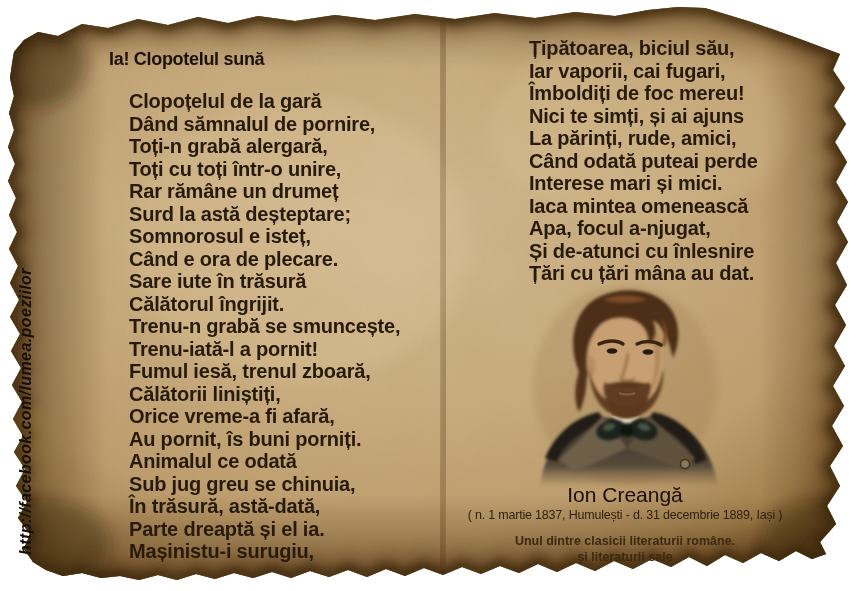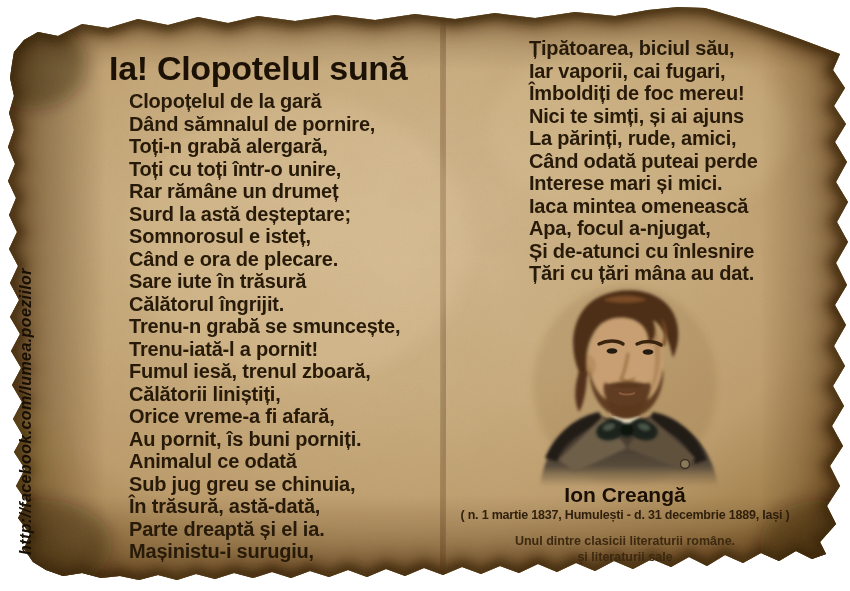--- a/index.html
+++ b/index.html
@@ -1,31 +1,31 @@
 <!DOCTYPE html>
 <html><head>
 <meta charset="utf-8">
 <style>
   html,body{margin:0;padding:0;background:#ffffff;}
   body{width:850px;height:591px;overflow:hidden;font-family:"Liberation Sans","DejaVu Sans",sans-serif;}
   .stage{position:relative;width:850px;height:591px;background:#ffffff;}
   .parchment{position:absolute;left:0;top:0;width:850px;height:591px;}
   .portrait{position:absolute;left:515px;top:280px;width:220px;height:210px;}
-  .title{position:absolute;left:109px;top:49px;margin:0;font-size:34px;font-weight:700;color:#1b1105;letter-spacing:-0.3px;}
+  .title{position:absolute;left:109px;top:49px;margin:0;font-size:18px;font-weight:700;color:#1b1105;letter-spacing:-0.3px;}
   .col{position:absolute;color:#271a09;font-size:20px;line-height:22.5px;font-weight:600;letter-spacing:-0.2px;white-space:nowrap;}
   .col.left{left:129px;top:90px;}
   .col.right{left:529px;top:37px;}
   .watermark{position:absolute;left:7px;top:242px;width:38px;height:340px;
     writing-mode:vertical-rl;transform:rotate(180deg);
     display:flex;align-items:center;justify-content:center;
     font-style:italic;font-weight:700;font-size:16px;color:#170e04;letter-spacing:0.4px;white-space:nowrap;}
   .author-name{position:absolute;left:430px;width:390px;top:483px;text-align:center;
-    font-size:21px;font-weight:700;color:#190f04;}
+    font-size:21px;font-weight:400;color:#190f04;}
   .author-dates{position:absolute;left:415px;width:420px;top:508px;text-align:center;
-    font-size:12.5px;font-weight:700;color:#2e1e0b;letter-spacing:-0.2px;white-space:nowrap;}
+    font-size:12.5px;font-weight:400;color:#2e1e0b;letter-spacing:-0.2px;white-space:nowrap;}
   .author-bio{position:absolute;left:430px;width:390px;top:533px;text-align:center;
     font-size:12.5px;font-weight:600;color:#3d2810;line-height:16px;}
 </style>
 </head>
 <body>
 
 <div class="stage">
 
   <svg class="parchment" viewBox="0 0 850 591" preserveAspectRatio="none" aria-hidden="true">
     <defs>

